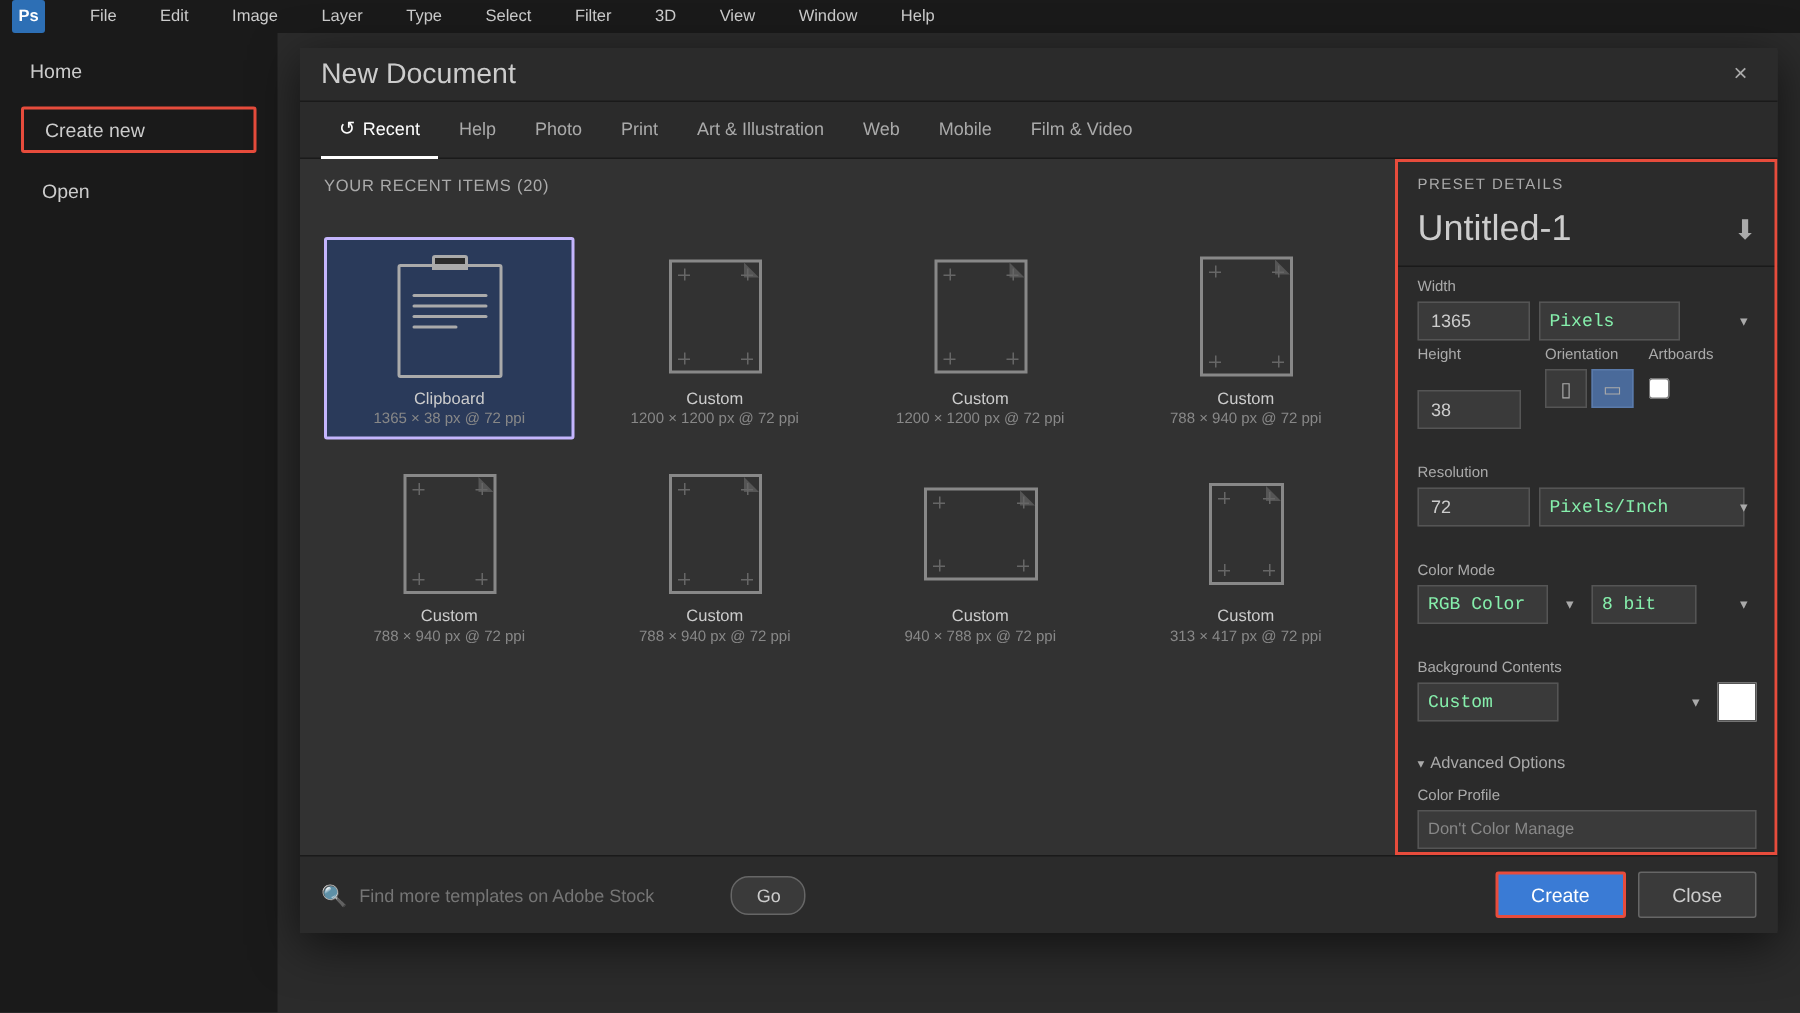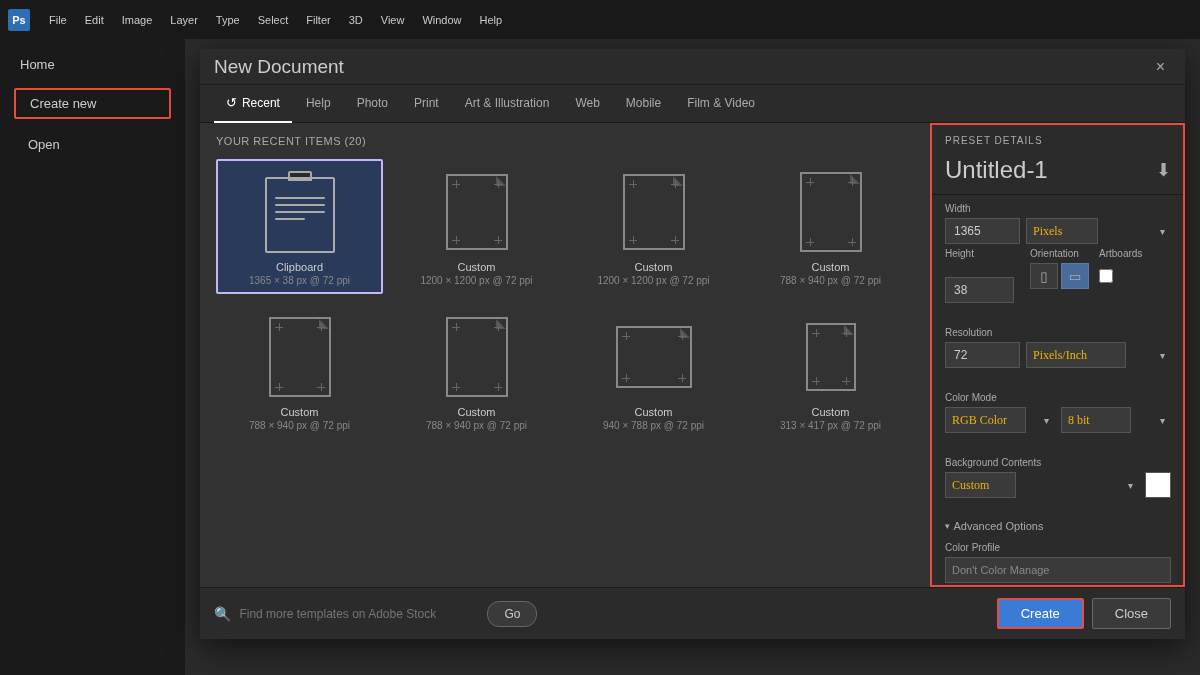--- a/index.html
+++ b/index.html
@@ -1,19 +1,19 @@
 <!DOCTYPE html>
 <html><head>
   <meta charset="utf-8">
   <style>
     * { box-sizing: border-box; margin: 0; padding: 0; }
     body { background: #2b2b2b; font-family: 'Segoe UI', Arial, sans-serif; font-size: 12px; color: #ccc; width: 1200px; height: 675px; overflow: hidden; }
 
     
-    .menu-bar { background: #1a1a1a; height: 39px; display: flex; align-items: center; padding: 0 8px; gap: 4px; }
+    .menu-bar { background: #1a1a1a; height: 22px; display: flex; align-items: center; padding: 0 8px; gap: 15px; }
     .ps-logo { background: #2d6fb5; color: white; font-weight: bold; font-size: 11px; width: 22px; height: 22px; display: flex; align-items: center; justify-content: center; margin-right: 8px; border-radius: 2px; }
     .menu-item { color: #ccc; font-size: 11px; padding: 2px 7px; cursor: pointer; }
 
     
     .main-area { display: flex; height: calc(675px - 22px); }
 
     
     .sidebar { width: 185px; background: #1a1a1a; display: flex; flex-direction: column; padding: 10px 0; }
     .home-btn { color: #ccc; padding: 8px 20px; font-size: 13px; cursor: pointer; }
     .create-new-btn { margin: 8px 14px; border: 2px solid #e74c3c; background: transparent; color: #ccc; padding: 6px 14px; font-size: 13px; cursor: pointer; border-radius: 2px; text-align: left; font-family: inherit; }
@@ -35,21 +35,21 @@
     .tab-icon { font-size: 13px; }
 
     
     .dialog-body { display: flex; flex: 1; overflow: hidden; }
 
     
     .recent-area { flex: 1; overflow-y: auto; padding: 12px 16px; position: relative; }
     .recent-area::-webkit-scrollbar { width: 8px; }
     .recent-area::-webkit-scrollbar-track { background: #2b2b2b; }
     .recent-area::-webkit-scrollbar-thumb { background: #555; border-radius: 4px; }
-    .recent-title { font-size: 11px; color: #aaa; margin-bottom: 12px; letter-spacing: 0.5px; }
+    .recent-title { font-size: 11px; color: #aaa; margin-bottom: 28px; letter-spacing: 0.5px; }
 
     
     .items-grid { display: grid; grid-template-columns: repeat(4, 1fr); gap: 10px; }
     .item-card { display: flex; flex-direction: column; align-items: center; cursor: pointer; padding: 6px; border-radius: 2px; }
     .item-card.selected { border: 2px solid #c4b5fd; background: #2a3a5a; }
     .item-card:not(.selected) { border: 2px solid transparent; }
 
     .item-thumb { width: 120px; height: 90px; display: flex; align-items: center; justify-content: center; position: relative; }
 
     .item-name { font-size: 11px; color: #ccc; margin-top: 4px; text-align: center; }
@@ -59,21 +59,21 @@
     .preset-panel { width: 255px; background: #2b2b2b; border-left: 1px solid #1a1a1a; display: flex; flex-direction: column; padding: 0; flex-shrink: 0; outline: 2px solid #e74c3c; outline-offset: -2px; }
     .preset-title { font-size: 10px; color: #aaa; letter-spacing: 1px; padding: 12px 14px 6px; text-transform: uppercase; }
     .preset-name-row { display: flex; align-items: center; justify-content: space-between; padding: 4px 14px 10px; border-bottom: 1px solid #1a1a1a; }
     .preset-name { font-size: 24px; color: #ccc; }
     .save-icon { font-size: 18px; color: #aaa; cursor: pointer; }
 
     .field-group { padding: 8px 14px 4px; }
     .field-label { font-size: 10px; color: #aaa; margin-bottom: 4px; }
     .field-row { display: flex; gap: 6px; align-items: center; }
     .field-input { background: #3a3a3a; border: 1px solid #555; color: #ccc; padding: 4px 8px; font-size: 12px; width: 75px; height: 26px; font-family: inherit; }
-    .field-select { background: #3a3a3a; border: 1px solid #555; color: #eab308; padding: 4px 6px; font-size: 12px; flex: 1; height: 26px; font-family: Liberation Serif, serif; appearance: none; cursor: pointer; }
+    .field-select { background: #3a3a3a; border: 1px solid #555; color: #86efac; padding: 4px 6px; font-size: 12px; flex: 1; height: 26px; font-family: Liberation Mono, monospace; appearance: none; cursor: pointer; }
     .select-wrapper { position: relative; flex: 1; }
     .select-wrapper::after { content: '▾'; position: absolute; right: 6px; top: 50%; transform: translateY(-50%); color: #aaa; pointer-events: none; font-size: 10px; }
     .orient-buttons { display: flex; gap: 3px; margin-top: 4px; }
     .orient-btn { width: 28px; height: 26px; background: #3a3a3a; border: 1px solid #555; cursor: pointer; display: flex; align-items: center; justify-content: center; color: #aaa; }
     .orient-btn.active { background: #4a6a9a; border-color: #5a7aaa; }
     .artboard-cb { width: 14px; height: 14px; accent-color: #3a7bd5; margin-top: 6px; }
 
     .divider { height: 1px; background: #1a1a1a; margin: 6px 0; }
 
     .color-mode-row { display: flex; gap: 6px; padding: 0 14px 6px; }

